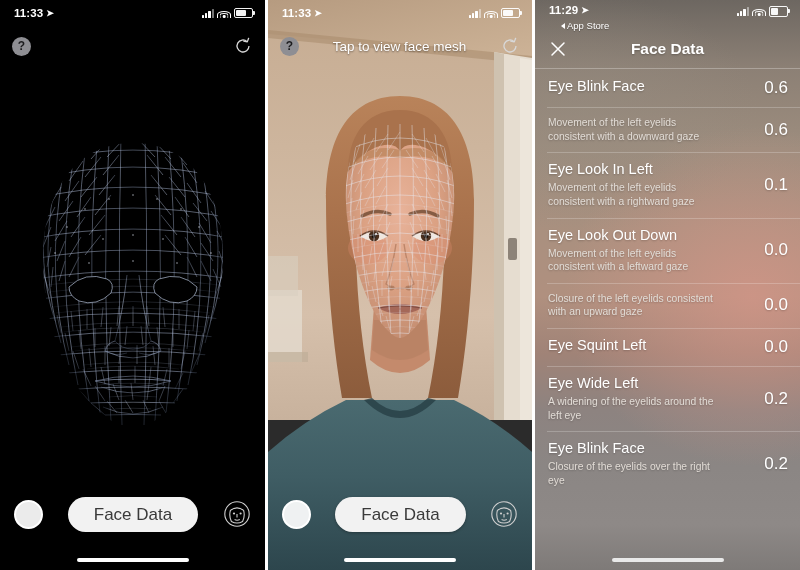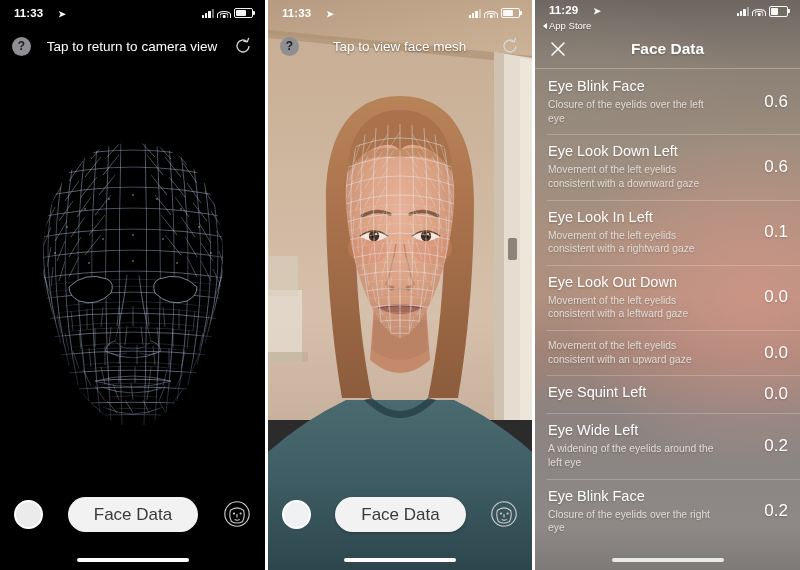--- a/index.html
+++ b/index.html
@@ -8,21 +8,21 @@
 
   .panel{position:relative;height:570px;overflow:hidden;}
   .p1{width:265px;background:#000;}
   .gap{width:3px;height:570px;background:#fff;flex:0 0 3px;}
   .p2{width:264px;background:#2b2b2b;}
   .p3{width:265px;background:#c2410c;}
 
   
   .statusbar{position:relative;height:26px;display:flex;align-items:center;
     justify-content:space-between;padding:0 12px 0 14px;box-sizing:border-box;z-index:8;}
-  .st-time{font-size:11.5px;font-weight:bold;letter-spacing:.1px;display:flex;align-items:flex-end;gap:15px;}
+  .st-time{font-size:11.5px;font-weight:bold;letter-spacing:.1px;display:flex;align-items:center;gap:3px;}
   .st-right{display:flex;align-items:center;gap:4px;}
   .loc-arrow{font-size:9px;transform:rotate(0deg);display:inline-block;}
   .sig{display:flex;align-items:flex-end;gap:1.2px;height:9px;}
   .sig i{display:block;width:2.2px;background:currentColor;border-radius:.5px;}
   .sig i:nth-child(1){height:3px;}
   .sig i:nth-child(2){height:5px;}
   .sig i:nth-child(3){height:7px;}
   .sig i:nth-child(4){height:9px;opacity:.45;}
   .wifi{position:relative;width:12px;height:9px;}
   .wifi span{position:absolute;left:50%;bottom:0;transform:translateX(-50%);
@@ -72,21 +72,21 @@
     width:112px;height:4px;border-radius:2px;background:#fff;z-index:10;}
   .homebar.dim{background:#e9e9e9;}
 
   
   .p3bg{position:absolute;inset:0;
     background:
       radial-gradient(115% 48% at 82% 52%, rgba(214,150,136,.72) 0%, rgba(214,150,136,0) 62%),
       radial-gradient(95% 30% at 18% 20%, rgba(150,140,128,.55) 0%, rgba(150,140,128,0) 70%),
       linear-gradient(180deg,#6d6761 0%,#8c8075 12%,#9d8d7e 26%,#a9907f 40%,#b0907f 52%,
         #a08377 62%,#8d8380 72%,#8b8684 82%,#8e8987 92%,#7e7a78 100%);}
-  .appstore{position:absolute;left:8px;top:20px;font-size:9.5px;color:#fff;
+  .appstore{position:absolute;left:26px;top:20px;font-size:9.5px;color:#fff;
     display:flex;align-items:center;gap:2px;z-index:9;text-shadow:0 1px 1px rgba(0,0,0,.3);}
   .appstore .tri{width:0;height:0;border-top:3.4px solid transparent;
     border-bottom:3.4px solid transparent;border-right:4.2px solid #fff;}
   .p3header{position:relative;height:38px;display:flex;align-items:center;z-index:6;
     padding:0 14px;box-sizing:border-box;}
   .closex{width:18px;height:18px;color:#fff;flex:0 0 auto;}
   .closex svg{display:block;}
   .p3title{position:absolute;left:0;right:0;text-align:center;color:#fff;
     font-size:15.5px;font-weight:600;pointer-events:none;text-shadow:0 1px 2px rgba(0,0,0,.25);}
   .hline{position:relative;height:1px;background:rgba(255,255,255,.28);z-index:6;margin:0 0 0 0;}
@@ -129,21 +129,20 @@
             <span class="c"></span>
           </span>
         <span class="batt">
             <i style="width:58%"></i>
           </span>
       </div>
     </div>
 
     <div class="topbar">
       <div class="helpbtn">?</div>
-      <div class="topbar-title">Tap to return to camera view</div>
       <div class="refresh">
         <svg viewBox="0 0 20 20" width="20" height="20" fill="none" stroke="currentColor" stroke-width="1.3">
           <path d="M16 10a6 6 0 1 1-1.9-4.4"></path>
           <path d="M15.6 2.3 L14.3 5.9 L10.7 5" stroke-linecap="round" stroke-linejoin="round"></path>
         </svg>
       </div>
     </div>
 
     <div class="meshwrap">
       <svg width="220" height="300" viewBox="0 0 220 300">
@@ -563,48 +562,46 @@
         </svg>
       </div>
       <div class="p3title">Face Data</div>
     </div>
     <div class="hline"></div>
 
     <div class="list" id="facedata-list">
         <div class="row">
           <div class="row-txt">
             <div class="row-title">Eye Blink Face</div>
-            <div class="row-desc">Closure of the eyelids over the left eye</div>
           </div>
           <div class="row-val">0.6</div>
         </div>
         <div class="row">
           <div class="row-txt">
-            <div class="row-title">Eye Look Down Left</div>
             <div class="row-desc">Movement of the left eyelids consistent with a downward gaze</div>
           </div>
           <div class="row-val">0.6</div>
         </div>
         <div class="row">
           <div class="row-txt">
             <div class="row-title">Eye Look In Left</div>
             <div class="row-desc">Movement of the left eyelids consistent with a rightward gaze</div>
           </div>
           <div class="row-val">0.1</div>
         </div>
         <div class="row">
           <div class="row-txt">
             <div class="row-title">Eye Look Out Down</div>
             <div class="row-desc">Movement of the left eyelids consistent with a leftward gaze</div>
           </div>
           <div class="row-val">0.0</div>
         </div>
         <div class="row">
           <div class="row-txt">
-            <div class="row-desc">Movement of the left eyelids consistent with an upward gaze</div>
+            <div class="row-desc">Closure of the left eyelids consistent with an upward gaze</div>
           </div>
           <div class="row-val">0.0</div>
         </div>
         <div class="row">
           <div class="row-txt">
             <div class="row-title">Eye Squint Left</div>
           </div>
           <div class="row-val">0.0</div>
         </div>
         <div class="row">

